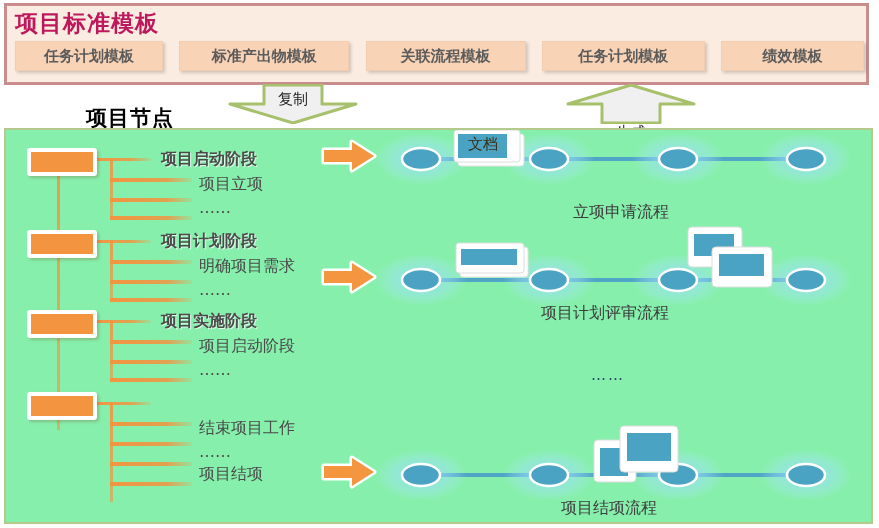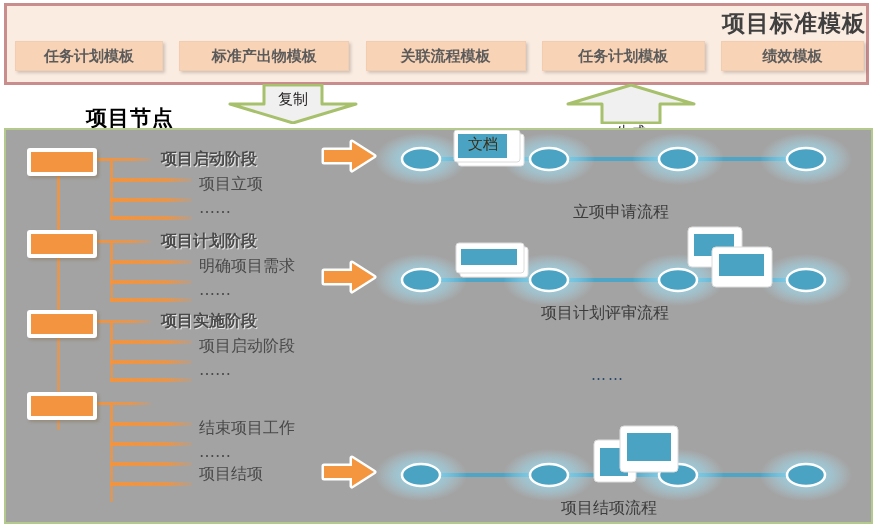--- a/index.html
+++ b/index.html
@@ -10,22 +10,22 @@
     overflow:hidden;position:relative;
   }
   #root{position:absolute;left:0;top:0;width:879px;height:528px;}
 
   
   .tpl-panel{
     position:absolute;left:4px;top:3px;width:865px;height:82px;
     background:#fbece1;border:3px solid #c98d8d;box-sizing:border-box;
   }
   .tpl-title{
-    position:absolute;left:0;top:2px;width:100%;text-align:right;
-    font-size:23px;font-weight:bold;color:#404040;letter-spacing:1px;
+    position:absolute;left:8px;top:2px;width:100%;text-align:left;
+    font-size:23px;font-weight:bold;color:#be185d;letter-spacing:1px;
   }
   .tpl-row{
     position:absolute;left:8px;top:35px;width:849px;height:30px;
     display:flex;justify-content:space-between;align-items:stretch;
   }
   .tpl-box{
     background:#f9d3b6;border:1px solid #f2cdb0;
     box-shadow:2px 2px 3px rgba(0,0,0,0.18);
     display:flex;align-items:center;justify-content:center;
     font-size:15px;font-weight:bold;color:#5b5b5b;
@@ -48,21 +48,21 @@
   #arrow-gen{left:566px;top:84px;width:130px;height:40px;}
   #arrow-gen .lbl{top:12px;margin-top:27px;}
 
   
   .node-title{
     position:absolute;left:86px;top:104px;
     font-size:21px;font-weight:bold;color:#000;letter-spacing:1px;
   }
   .green-panel{
     position:absolute;left:4px;top:128px;width:869px;height:396px;
-    background:#a3a3a3;border:2px solid #b4ca8c;box-sizing:border-box;text-align:right;
+    background:#86efac;border:2px solid #b4ca8c;box-sizing:border-box;text-align:right;
   }
 
   
   .tree{position:absolute;left:0;top:0;width:330px;height:396px;}
   .orangebar{
     position:absolute;width:62px;height:20px;
     background:#f29440;border-radius:3px;
     border:4px solid #ffffff;box-sizing:content-box;
     box-shadow:2px 2px 3px rgba(120,90,40,0.30);
   }

